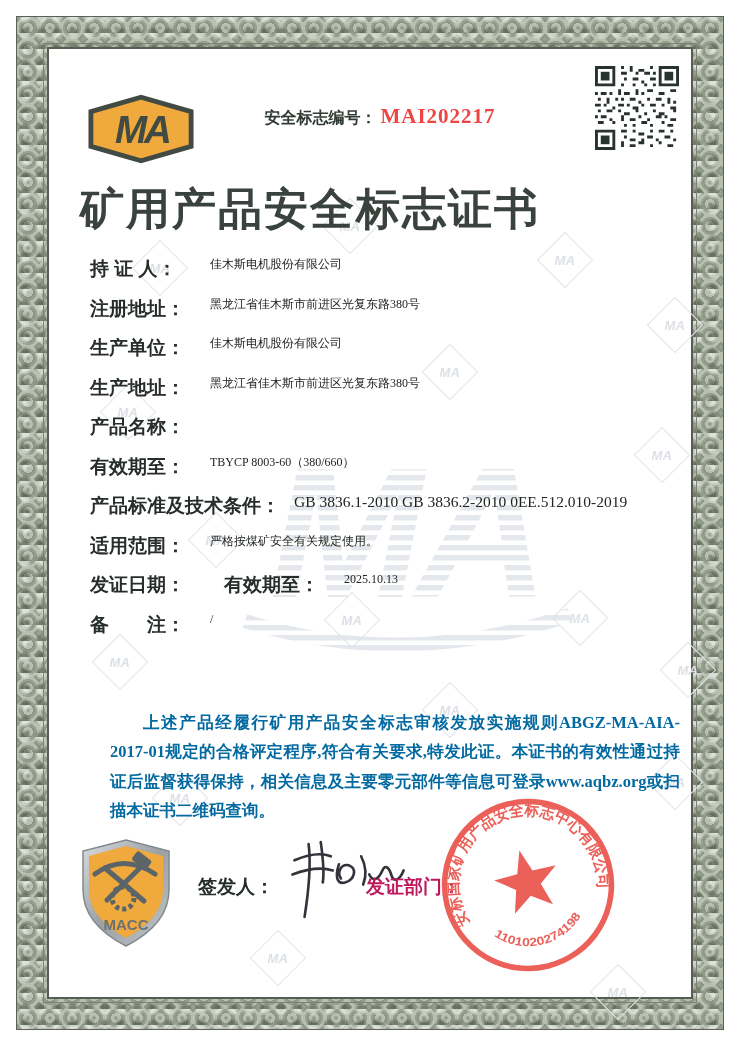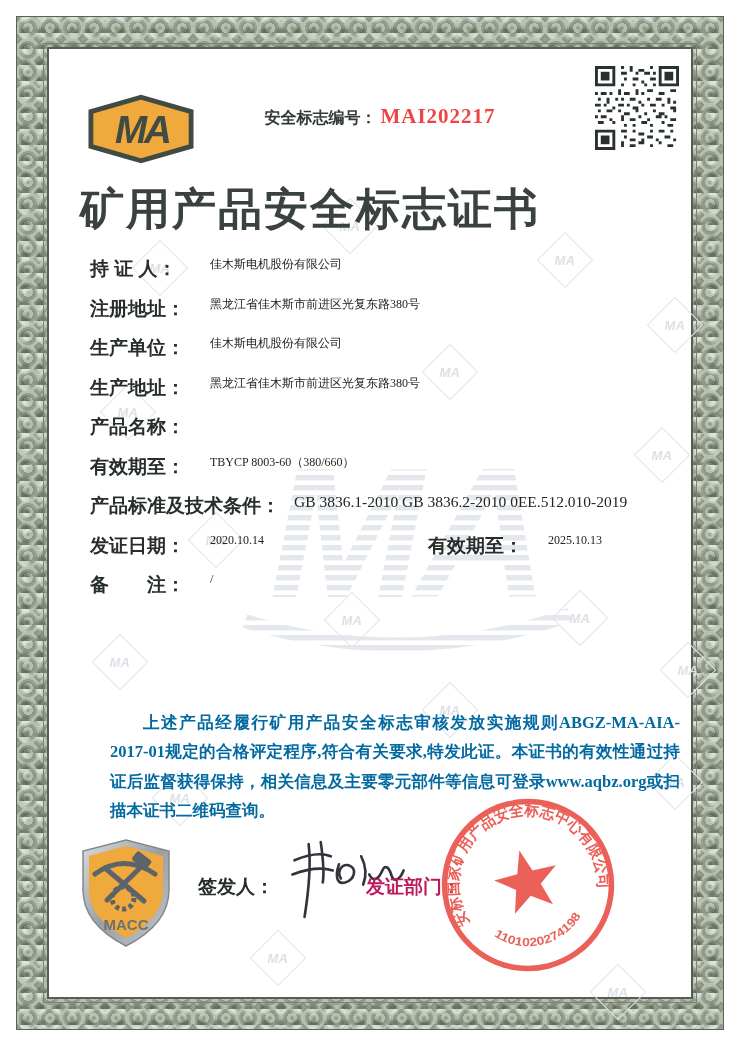--- a/index.html
+++ b/index.html
@@ -172,23 +172,26 @@
           <span class="lbl">产品名称：</span>
         </div>
       <div class="row">
           <span class="lbl">有效期至：</span>
           <span class="val">TBYCP 8003-60（380/660）</span>
         </div>
       <div class="row long">
           <span class="lbl">产品标准及技术条件：</span>
           <span class="val">GB 3836.1-2010 GB 3836.2-2010 0EE.512.010-2019</span>
         </div>
+      <div class="row">
+          <span class="lbl">适用范围：</span>
+          <span class="val">严格按煤矿安全有关规定使用。</span>
+        </div>
       <div class="row dates">
         <span class="lbl">发证日期：</span>
-        <span class="val val-issue">2020.10.14</span>
         <span class="lbl2">有效期至：</span>
         <span class="val">2025.10.13</span>
       </div>
       <div class="row">
           <span class="lbl">备　　注：</span>
           <span class="val">/</span>
         </div>
     </div>
 
     <div class="statement">上述产品经履行矿用产品安全标志审核发放实施规则ABGZ-MA-AIA-2017-01规定的合格评定程序,符合有关要求,特发此证。本证书的有效性通过持证后监督获得保持，相关信息及主要零元部件等信息可登录www.aqbz.org或扫描本证书二维码查询。</div>

